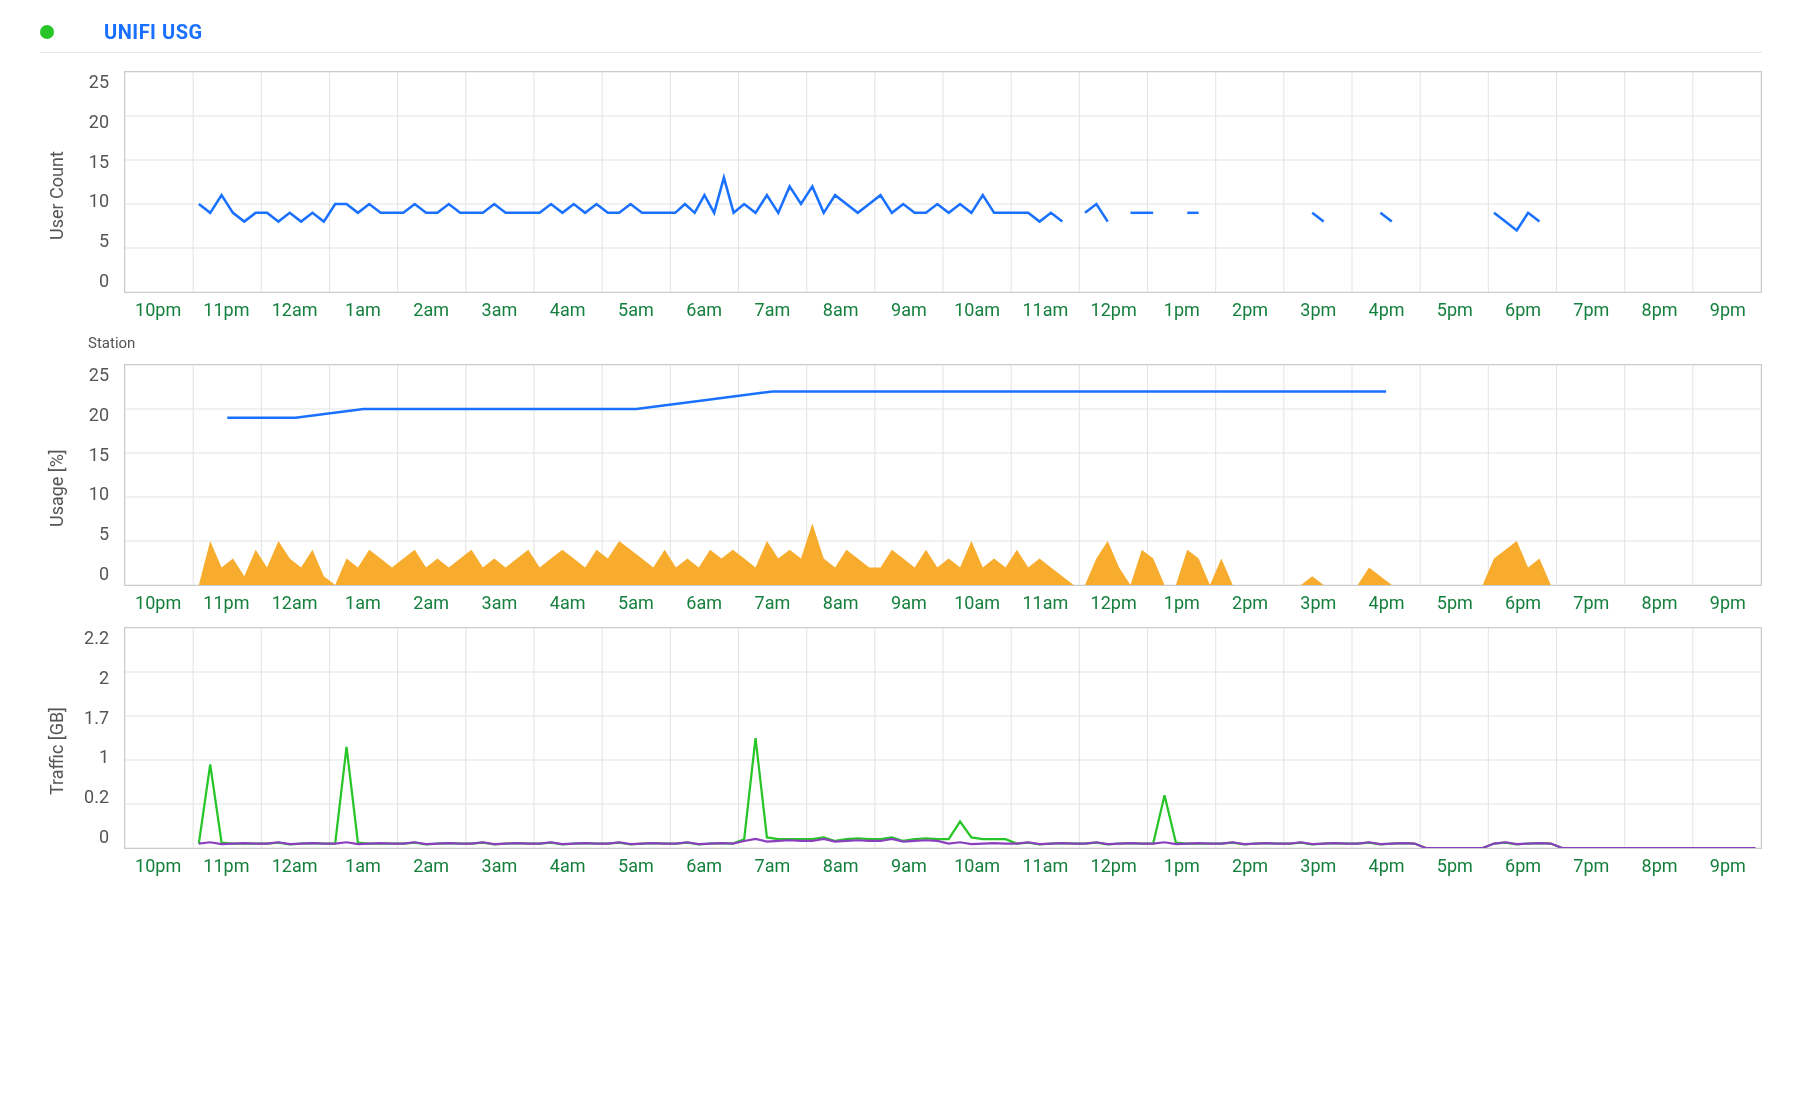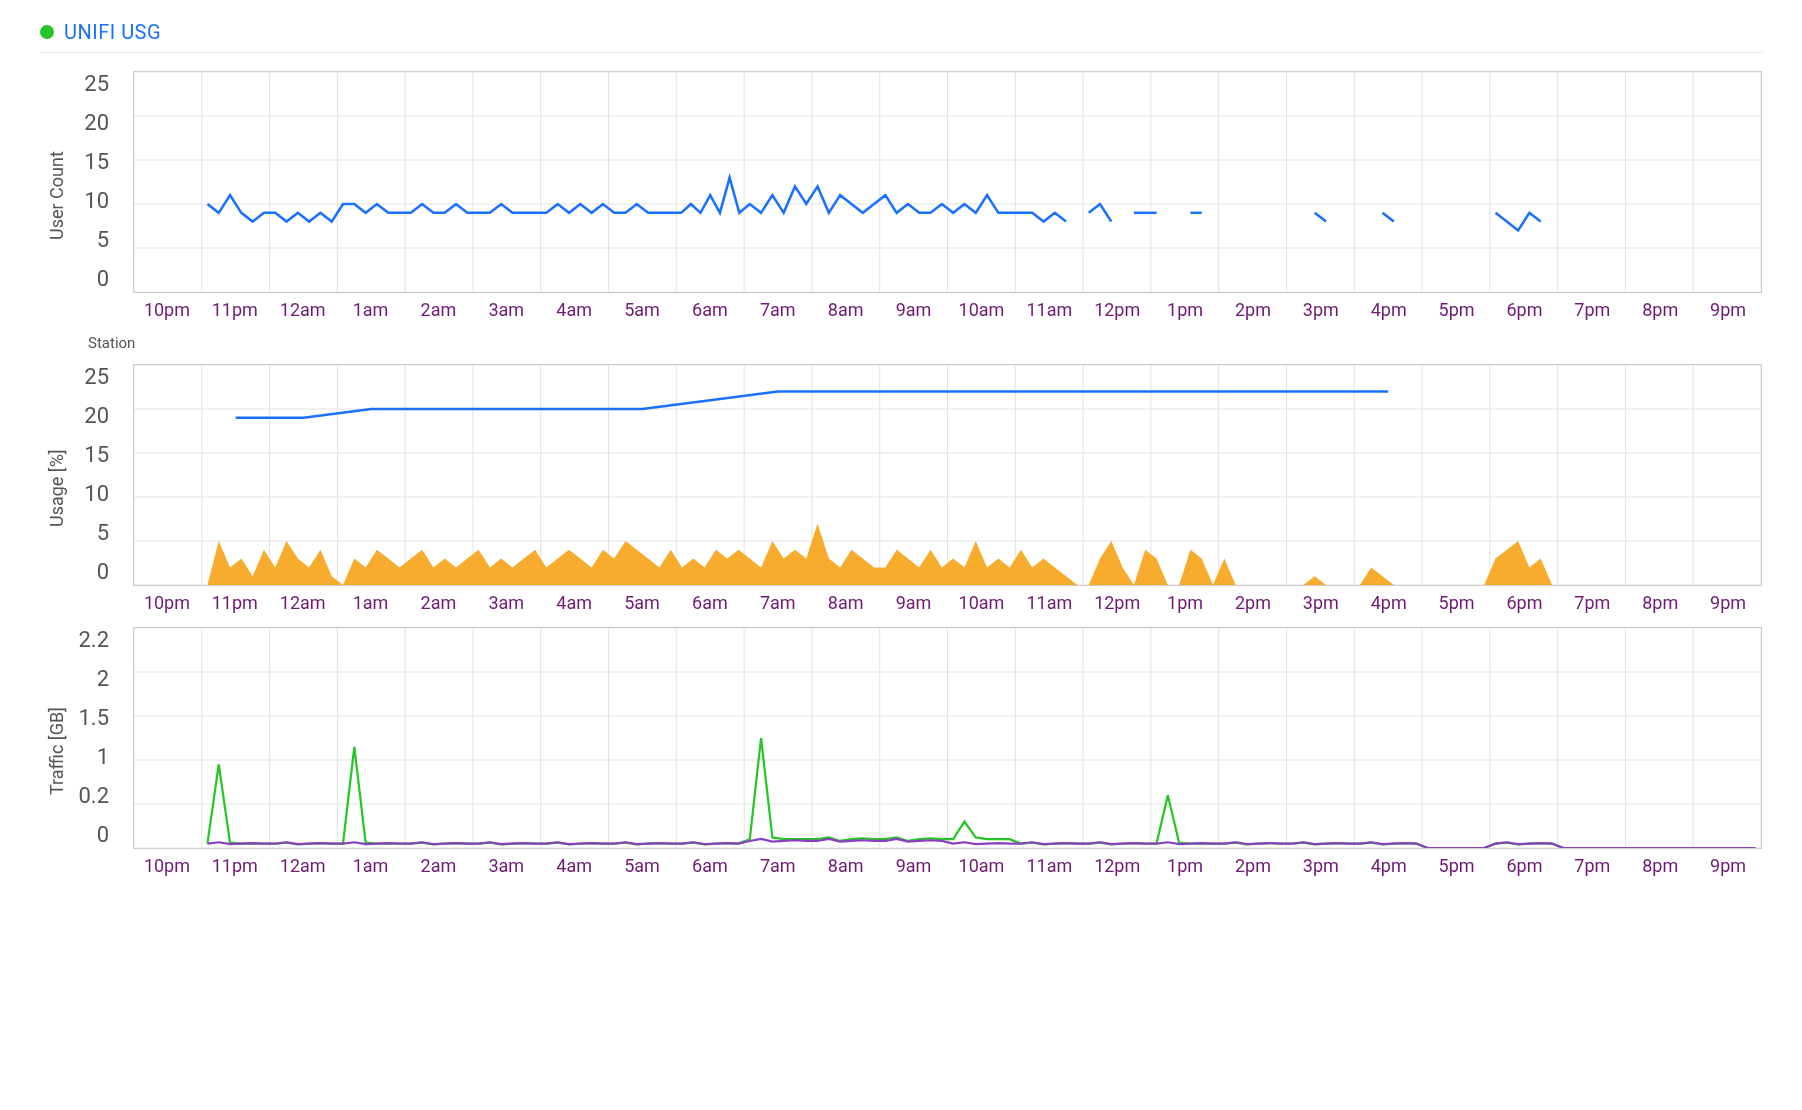--- a/index.html
+++ b/index.html
@@ -24,23 +24,24 @@
   }
   .status-dot {
     width: 14px;
     height: 14px;
     border-radius: 50%;
     background: #28c528;
     flex-shrink: 0;
   }
   .header-title {
     font-size: 20px;
-    font-weight: 400;
+    font-weight: 700;
     color: #1a71ff;
     letter-spacing: 0.5px;
+    margin-left: 40px;
   }
   .chart-block {
     position: relative;
     margin-bottom: 14px;
   }
   .chart-frame {
     display: flex;
     align-items: stretch;
   }
   .axis-label {
@@ -49,39 +50,39 @@
     font-size: 18px;
     color: #555;
     text-align: center;
     padding-right: 6px;
   }
   .y-ticks {
     display: flex;
     flex-direction: column;
     justify-content: space-between;
     align-items: flex-end;
-    font-size: 22px;
+    font-size: 18px;
     color: #555;
-    padding-right: 24px;
+    padding-right: 15px;
     width: 42px;
   }
   .plot-wrap {
     flex: 1;
     display: flex;
     flex-direction: column;
   }
   .plot {
     border: 1px solid #ccc;
     position: relative;
     background: #fff;
   }
   .x-ticks {
     display: flex;
     font-size: 18px;
-    color: #701a75;
+    color: #15803d;
     padding-top: 6px;
   }
   .x-ticks span {
     flex: none;
     text-align: center;
   }
   .subtitle {
     font-size: 15px;
     color: #555;
     margin: 6px 0 12px 48px;
@@ -286,21 +287,21 @@
       </div>
     </div>
   </div>
 
   <div class="chart-block">
     <div class="chart-frame">
       <div class="axis-label">Traffic [GB]</div>
       <div class="y-ticks" style="height:220px;">
         <span>2.2</span>
         <span>2</span>
-        <span>1.5</span>
+        <span>1.7</span>
         <span>1</span>
         <span>0.2</span>
         <span>0</span>
       </div>
       <div class="plot-wrap">
         <div class="plot" style="height:220px;">
           <svg id="svg-traffic" viewBox="0 0 1600 220" preserveAspectRatio="none" width="100%" height="100%">
             <g class="grid" id="grid-tr">
                 <line x1="0" y1="0" x2="0" y2="220"></line>
                 <line x1="66.66666666666667" y1="0" x2="66.66666666666667" y2="220"></line>

